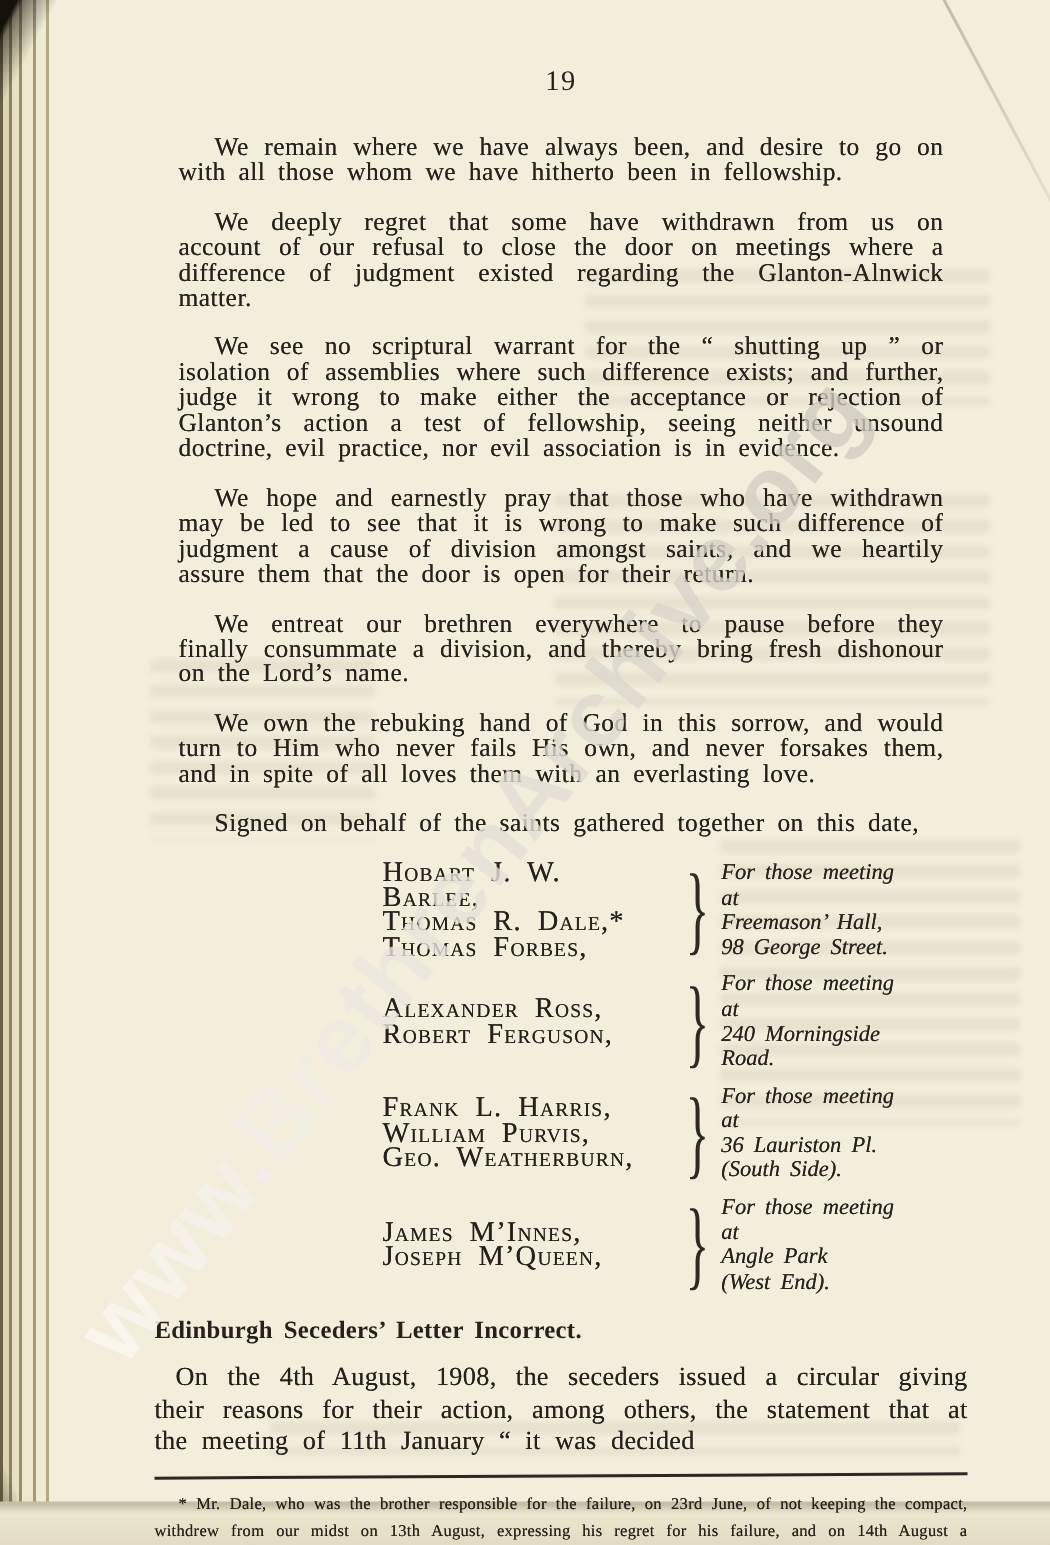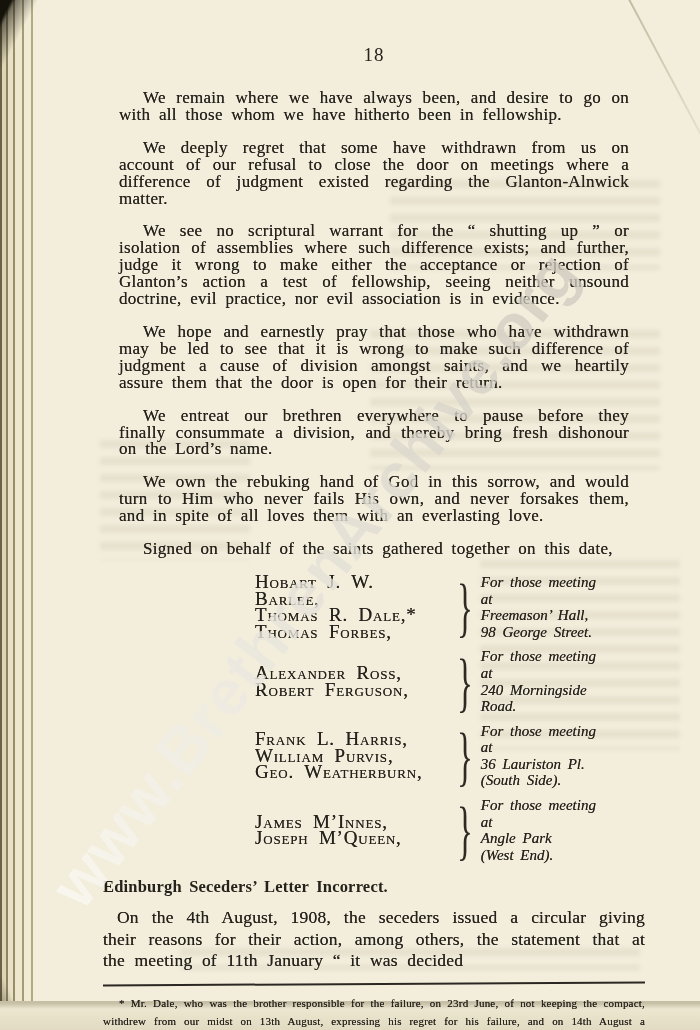--- a/index.html
+++ b/index.html
@@ -138,21 +138,21 @@
   <div class="corner-bottom"></div>
   <div class="bottom-strip"></div>
   <div class="crease"></div>
   <div class="bleed b1"></div>
   <div class="bleed b2"></div>
   <div class="bleed b3"></div>
   <div class="bleed b4"></div>
   <div class="bleed b5"></div>
 
   <div class="content">
-    <div class="page-number">18</div>
+    <div class="page-number">19</div>
 
     <p class="body">We remain where we have always been, and desire to go on with all those whom we have hitherto been in fellowship.</p>
     <p class="body">We deeply regret that some have withdrawn from us on account of our refusal to close the door on meetings where a difference of judgment existed regarding the Glanton-Alnwick matter.</p>
     <p class="body">We see no scriptural warrant for the “ shutting up ” or isolation of assemblies where such difference exists; and further, judge it wrong to make either the acceptance or rejection of Glanton’s action a test of fellowship, seeing neither unsound doctrine, evil practice, nor evil association is in evidence.</p>
     <p class="body">We hope and earnestly pray that those who have withdrawn may be led to see that it is wrong to make such difference of judgment a cause of division amongst saints, and we heartily assure them that the door is open for their return.</p>
     <p class="body">We entreat our brethren everywhere to pause before they finally consummate a division, and thereby bring fresh dishonour on the Lord’s name.</p>
     <p class="body sp">We own the rebuking hand of God in this sorrow, and would turn to Him who never fails His own, and never forsakes them, and in spite of all loves them with an everlasting love.</p>
     <p class="body sp">Signed on behalf of the saints gathered together on this date,</p>
 
     <div class="sig-block">

